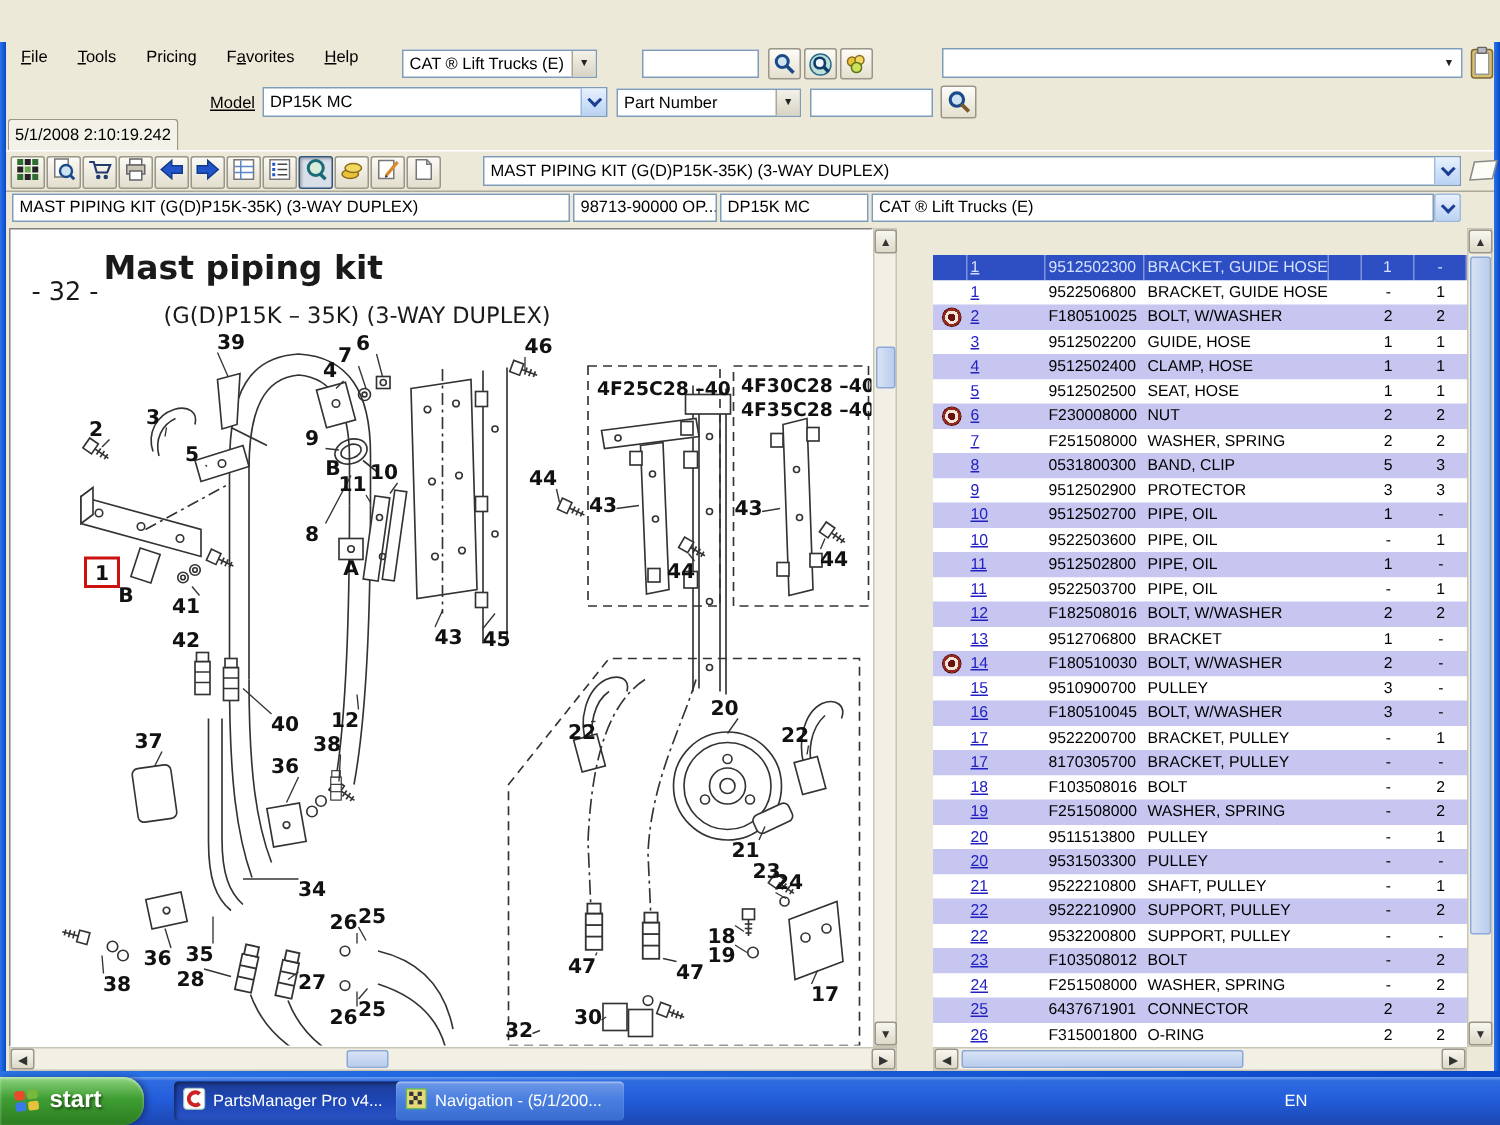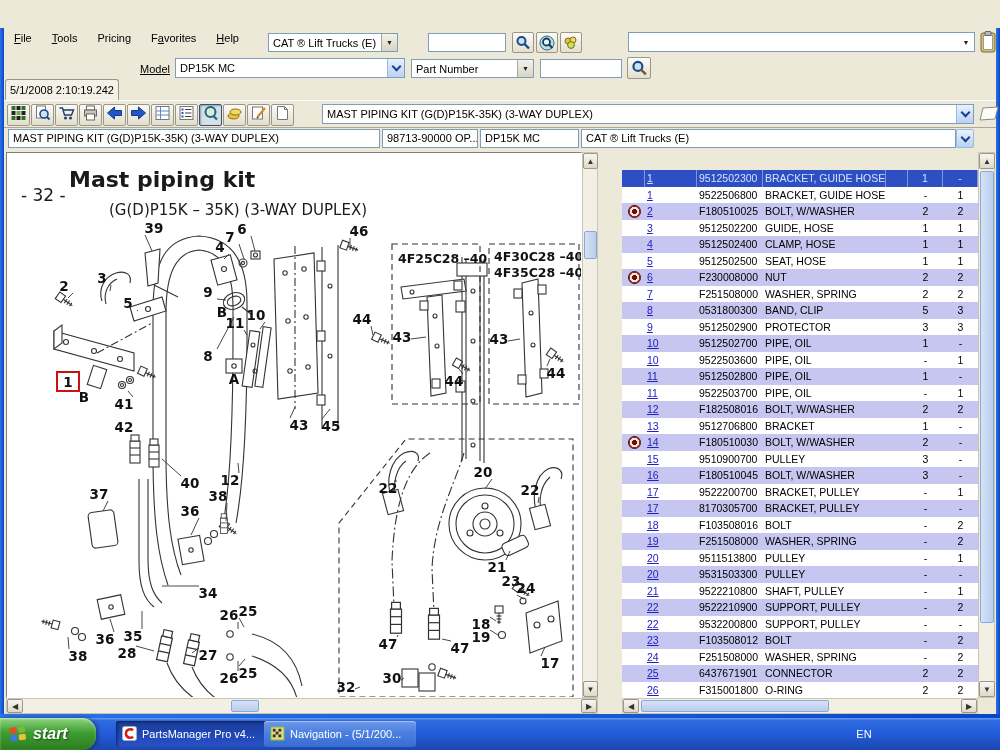--- a/index.html
+++ b/index.html
@@ -77,21 +77,21 @@
   .bullseye{width:13px;height:13px;border-radius:50%;margin-left:2px;
     background:radial-gradient(circle,#6b1010 0 2.5px,#ece5d8 2.5px 4.5px,#96261e 4.5px 6px,#3f0707 6px);}
   
   .taskbar{position:absolute;left:0;top:718px;width:1000px;height:32px;
     background:linear-gradient(180deg,#6ba1ef 0%,#2f6be0 8%,#245edc 45%,#1c48b4 95%);}
   .startbtn{position:absolute;left:0;top:0;width:96px;height:32px;border-radius:0 14px 14px 0;
     background:linear-gradient(180deg,#8fd57f 0%,#4aா 0%,#3f9e33 45%,#2c7d20 95%);
     background:linear-gradient(180deg,#8fd57f,#3f9e33 45%,#2c7d20);
     display:flex;align-items:center;gap:5px;padding-left:8px;cursor:pointer;
     box-shadow:inset 0 1px 2px rgba(255,255,255,.5),2px 0 4px rgba(0,0,0,.35);}
-  .startbtn span{color:#fff;font-weight:bold;font-style:italic;font-size:16px;text-shadow:1px 1px 2px #1a4a10;}
+  .startbtn span{color:#fff;font-weight:bold;font-size:16px;text-shadow:1px 1px 2px #1a4a10;}
   .task{position:absolute;top:3px;height:26px;width:152px;border-radius:3px;display:flex;align-items:center;
     gap:5px;padding:0 6px;font-size:11px;color:#fff;cursor:pointer;overflow:hidden;white-space:nowrap;
     background:linear-gradient(180deg,#6f99e8,#4a7fe0 45%,#3a6cd0);box-shadow:inset 0 1px 1px rgba(255,255,255,.4);}
   .task.active{background:linear-gradient(180deg,#1c3c96,#1e47b8 55%,#2a52c4);box-shadow:inset 1px 1px 3px rgba(0,0,0,.5);}
   .tray{position:absolute;right:0;top:0;height:32px;width:118px;
     background:linear-gradient(180deg,#3f8ef0,#1a60d8 45%,#1550b8);box-shadow:inset 2px 0 3px rgba(0,0,0,.3);
     display:flex;align-items:center;gap:4px;padding:0 6px;}
   .lang{position:absolute;right:118px;top:0;height:32px;width:36px;display:flex;align-items:center;
     justify-content:center;color:#fff;font-size:11px;}
   .clock{color:#fff;font-size:11px;margin-left:2px;}

